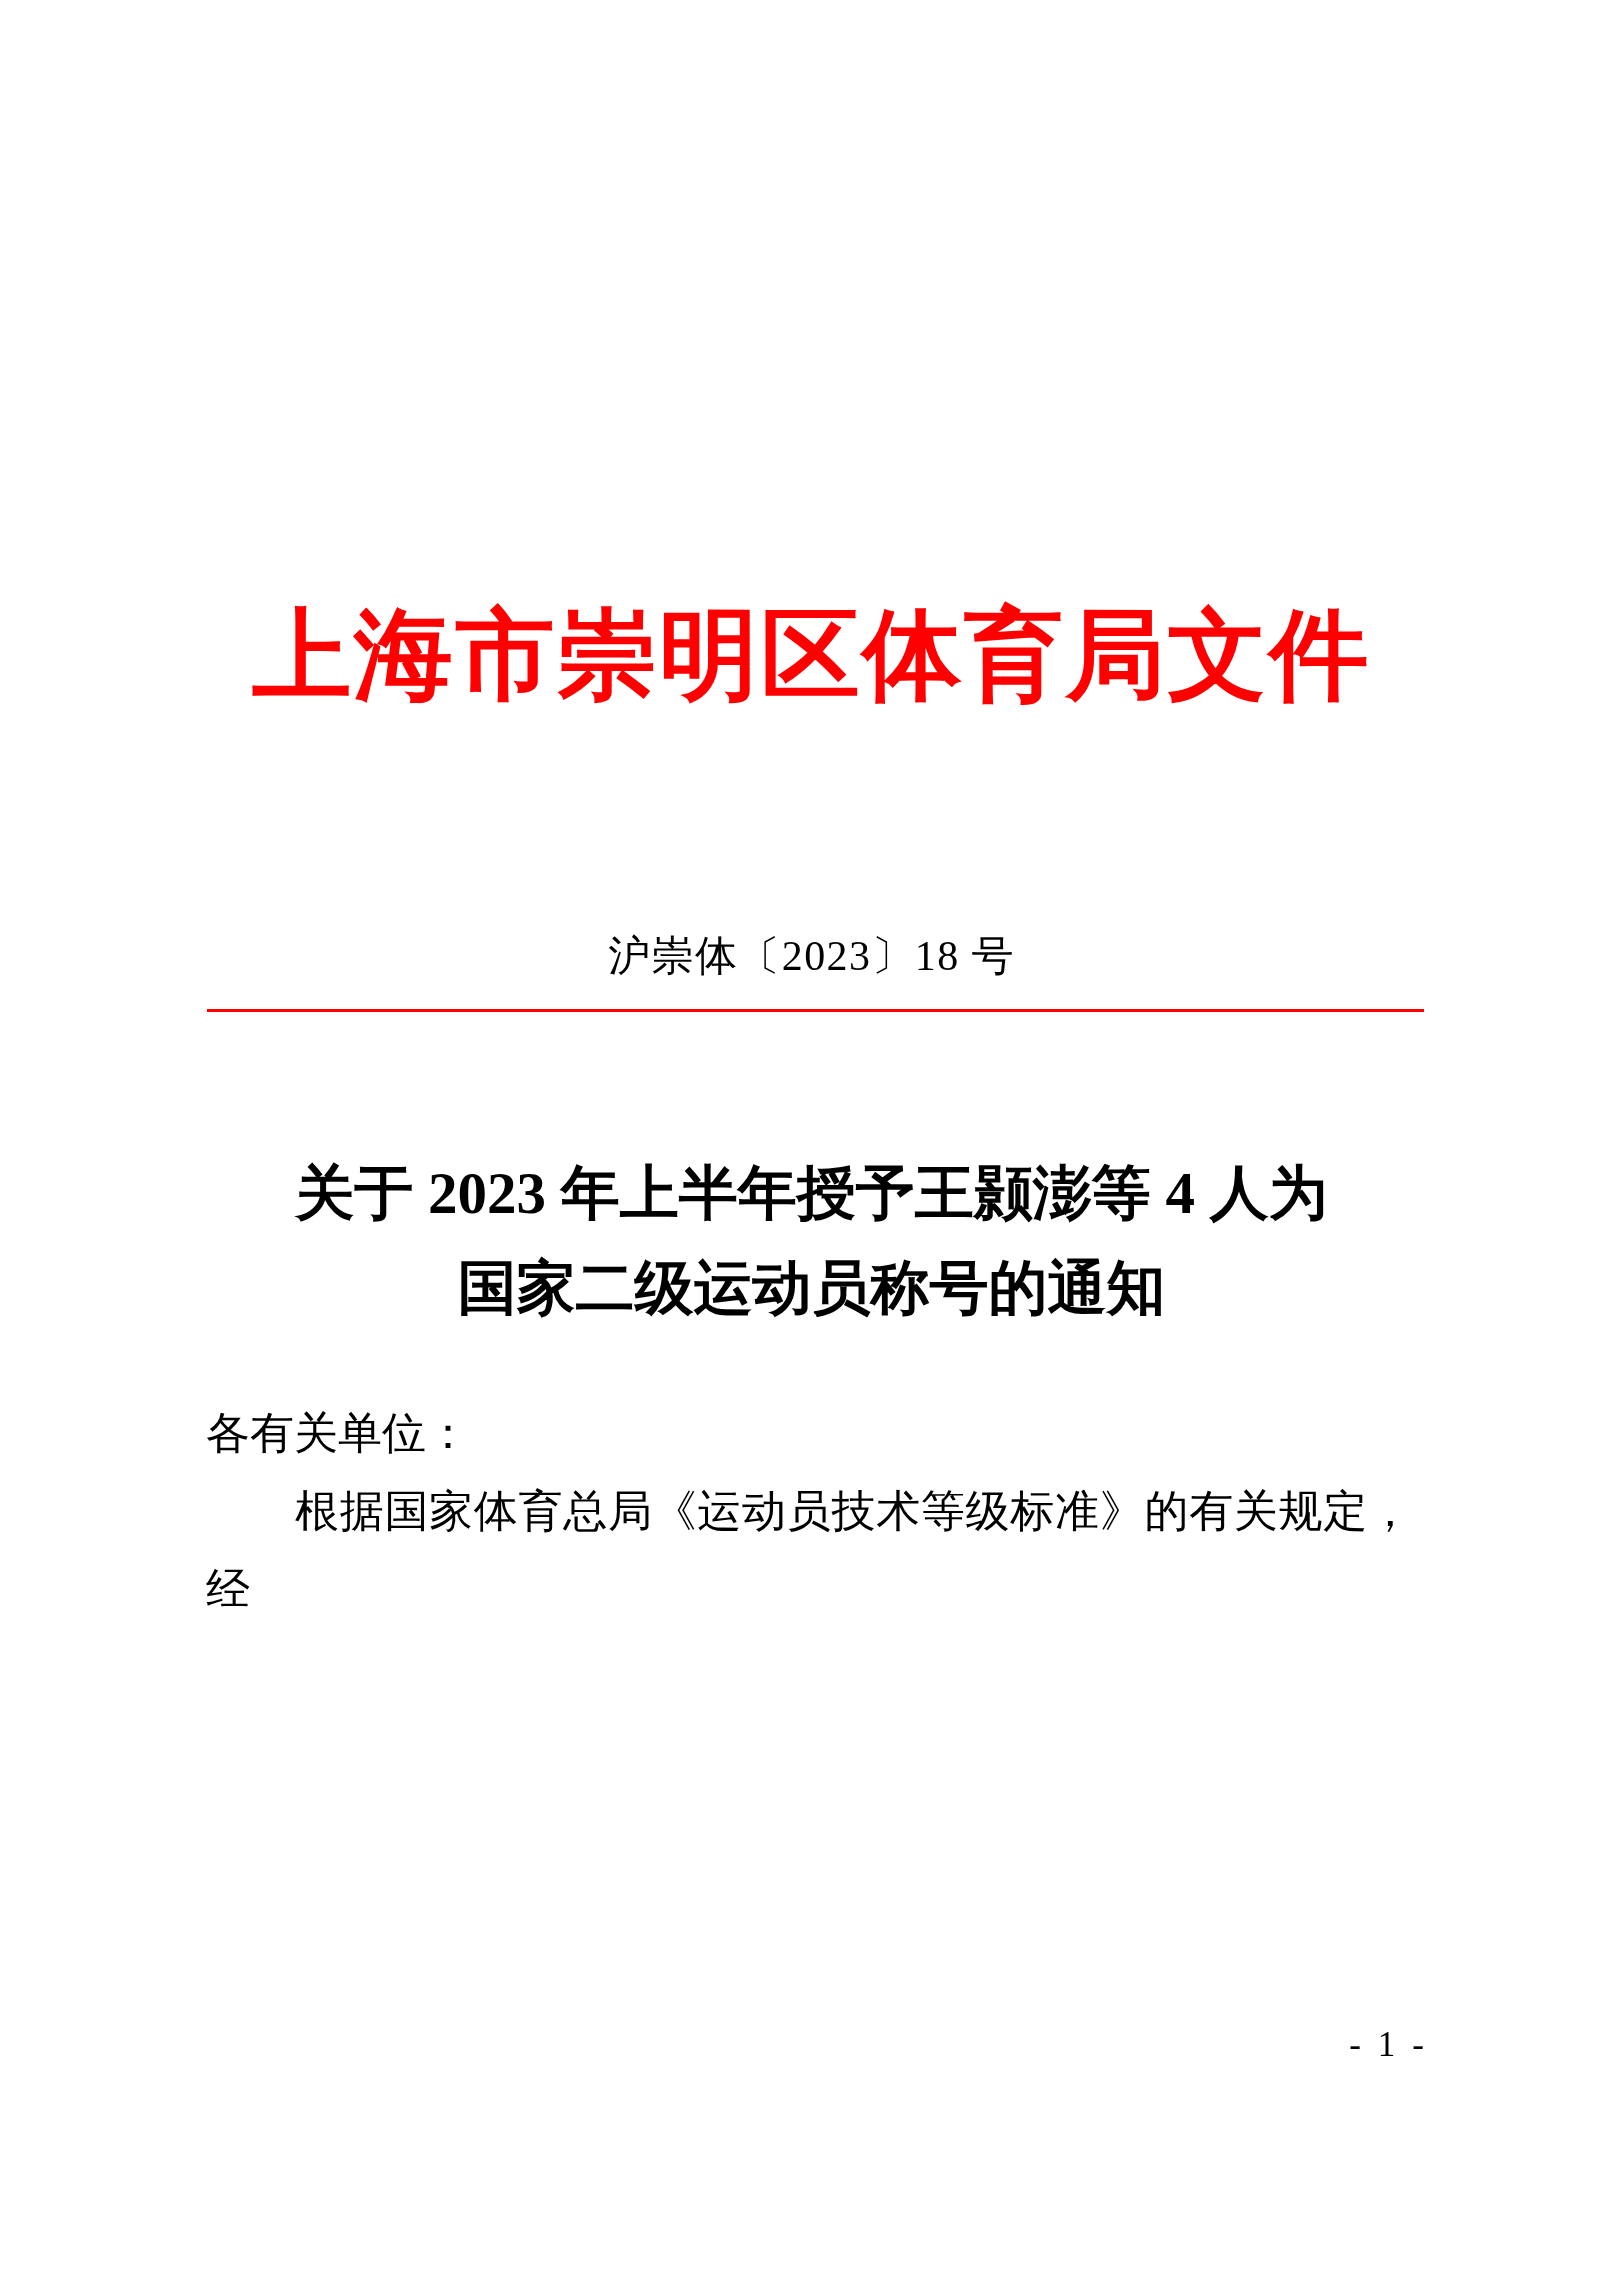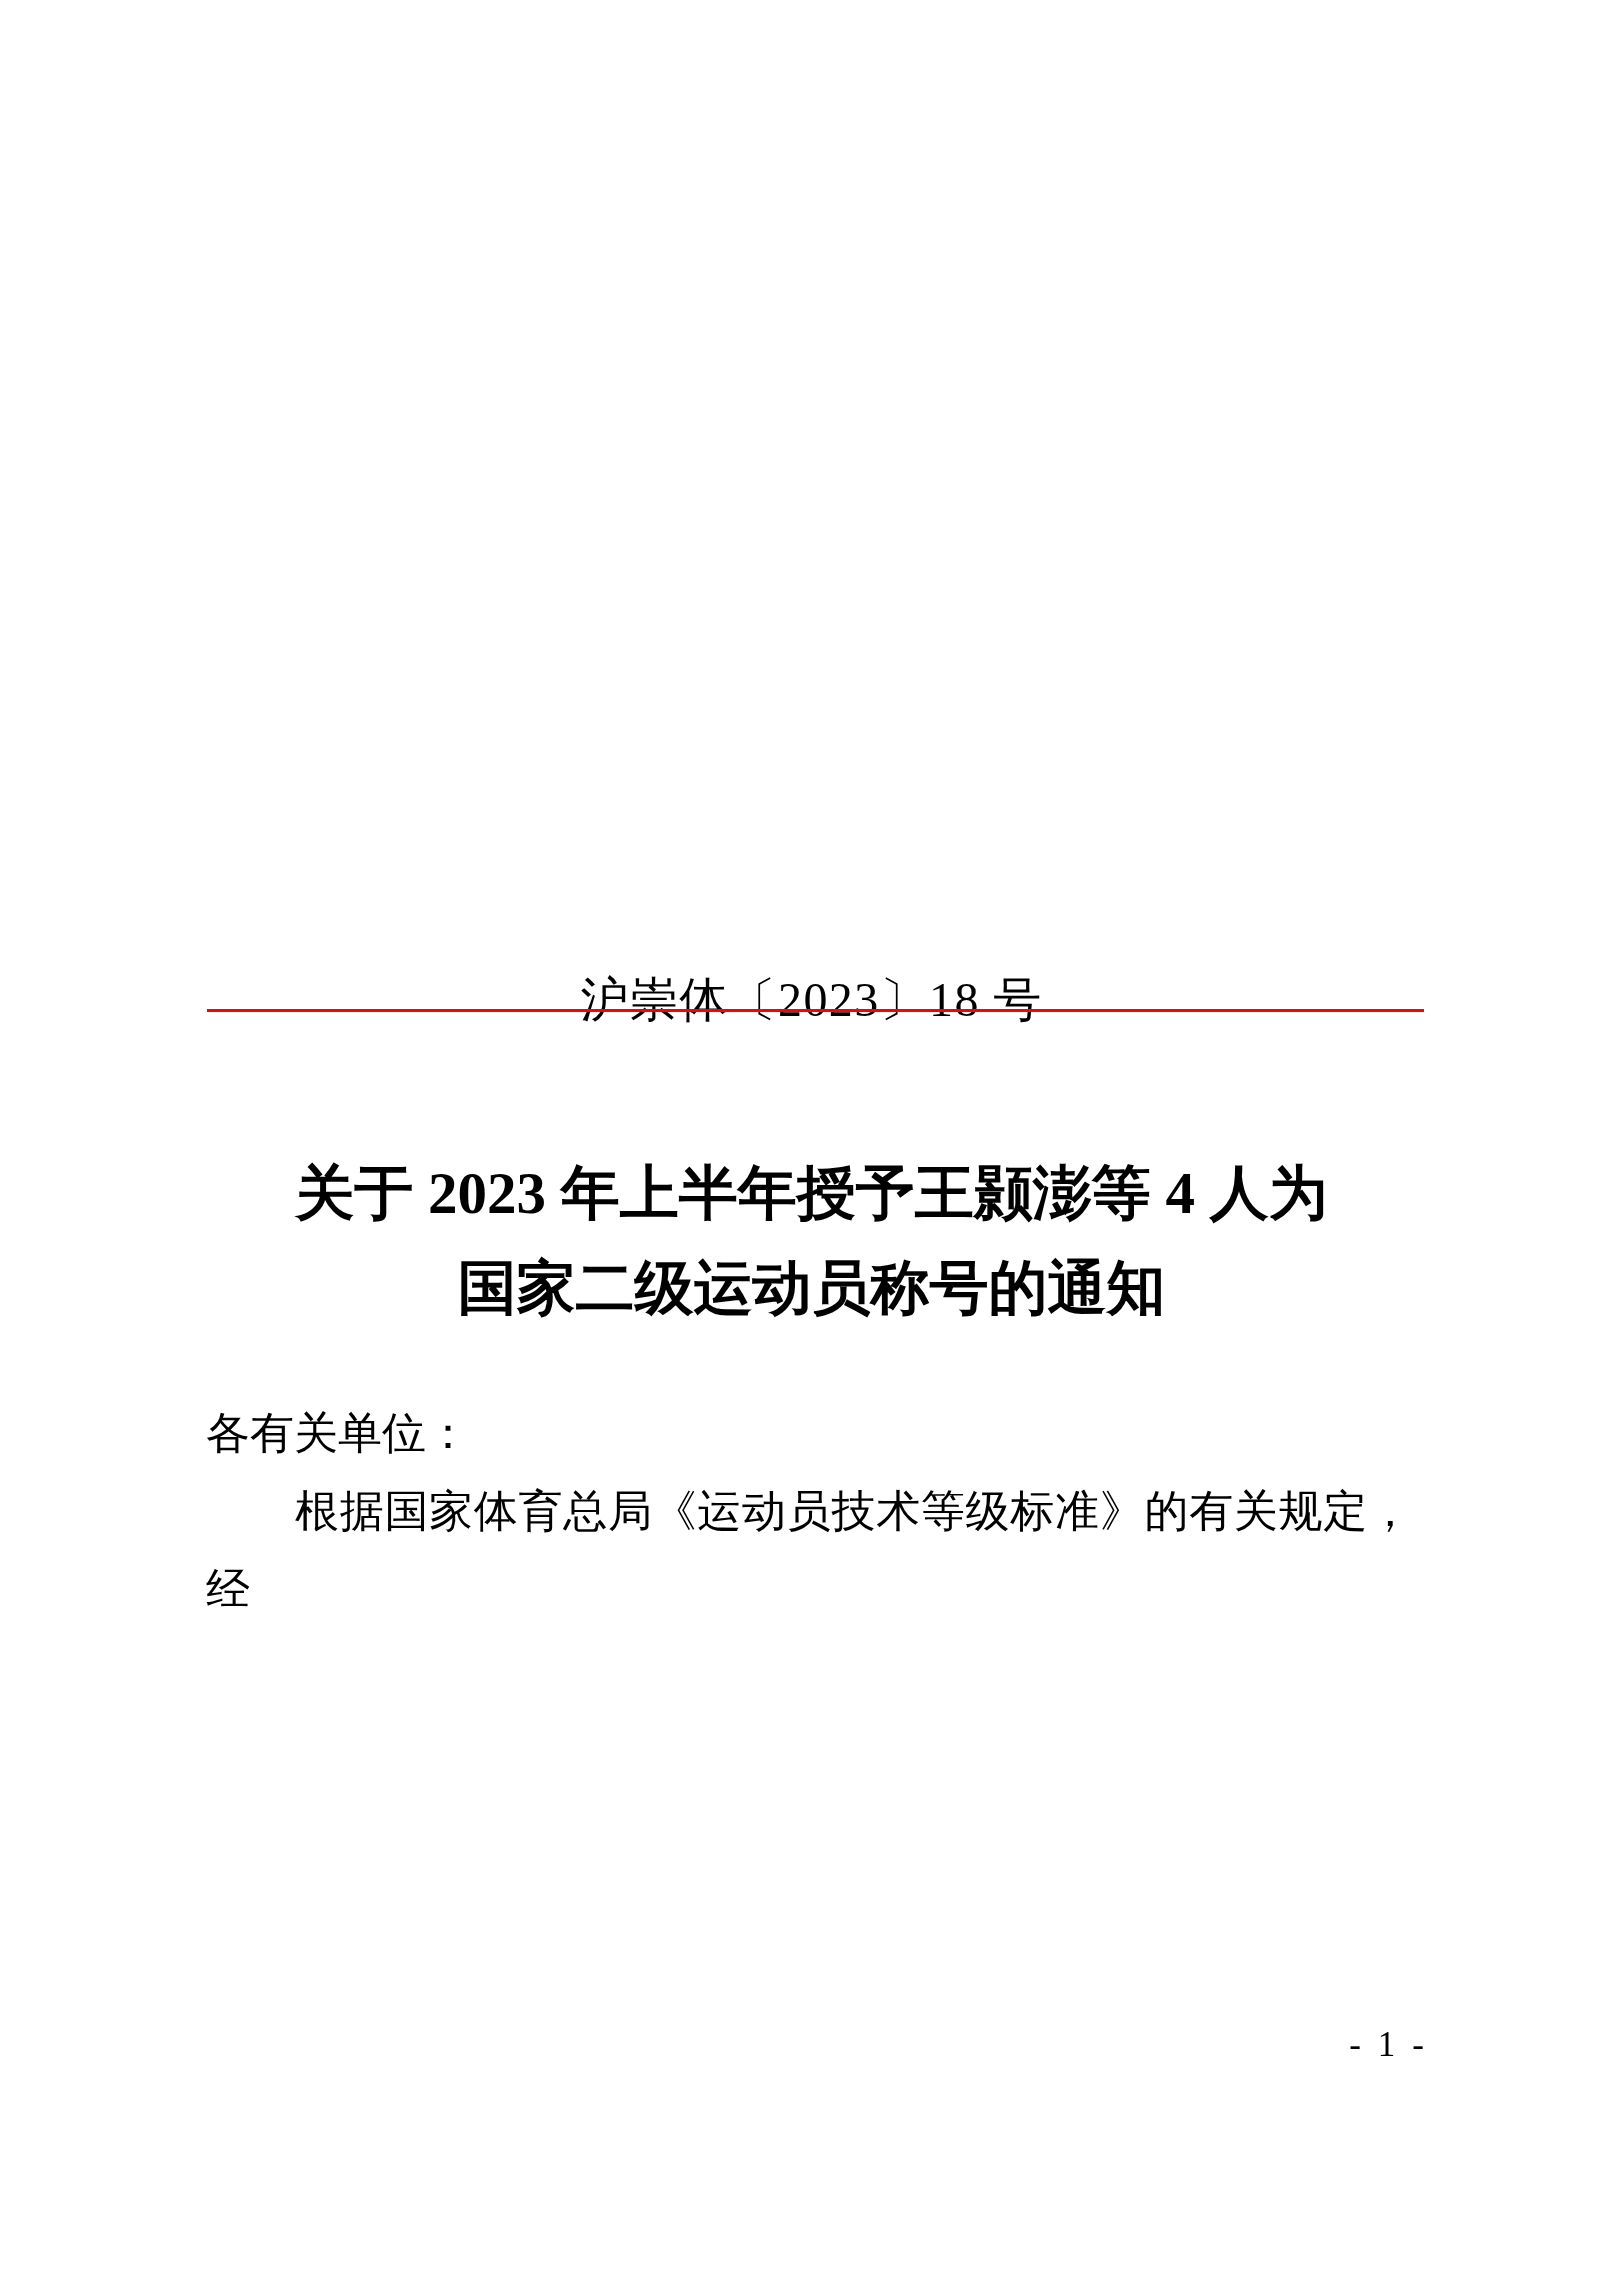--- a/index.html
+++ b/index.html
@@ -25,25 +25,25 @@
     font-family: "DejaVu Serif", "Liberation Serif", serif;
     font-weight: bold;
     font-size: 99px;
     line-height: 102px;
     letter-spacing: 2.7px;
     color: var(--accent, #ff0000);
     white-space: nowrap;
   }
   .doc-number {
     position: absolute;
-    top: 976px;
+    top: 932px;
     left: 0;
     width: 100%;
     text-align: center;
-    font-size: 48px;
+    font-size: 42px;
     line-height: 48px;
     letter-spacing: 1.4px;
     color: var(--ink, #000000);
     white-space: nowrap;
   }
   .red-line {
     position: absolute;
     top: 1009px;
     left: 207px;
     width: 1217px;
@@ -93,20 +93,21 @@
     letter-spacing: 4.1px;
     color: var(--ink, #000000);
     white-space: nowrap;
   }
 </style>
 </head>
 <body>
 
 <div class="page">
 
+  <div class="red-header">上海市崇明区体育局文件</div>
 
   <div class="doc-number">沪崇体〔2023〕18 号</div>
 
   <div class="red-line"></div>
 
   <div class="doc-title">
     <div class="title-line">关于 2023 年上半年授予王颢澎等 4 人为</div>
     <div class="title-line">国家二级运动员称号的通知</div>
   </div>
 

